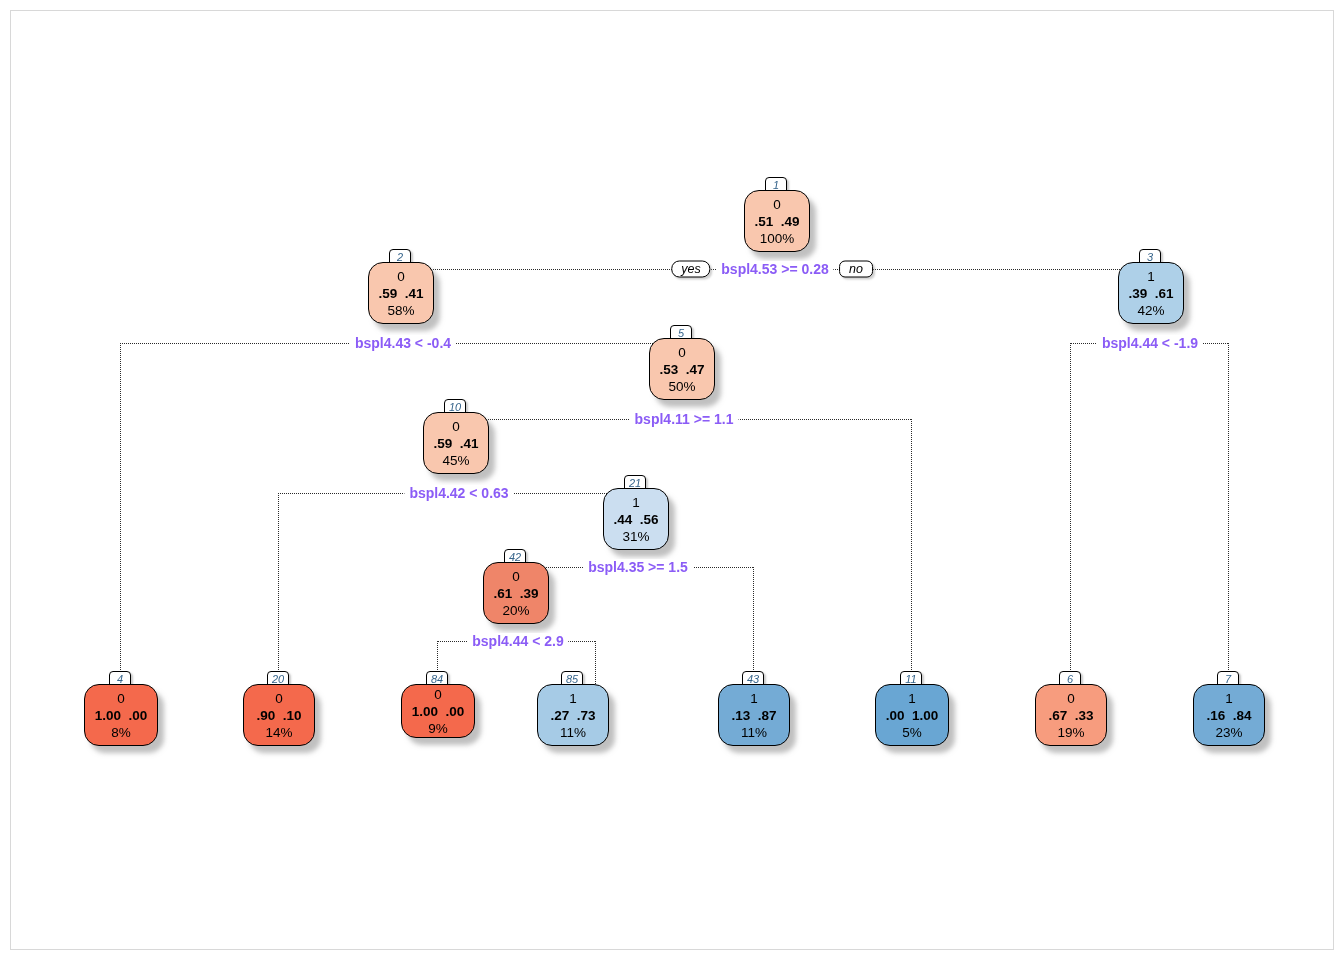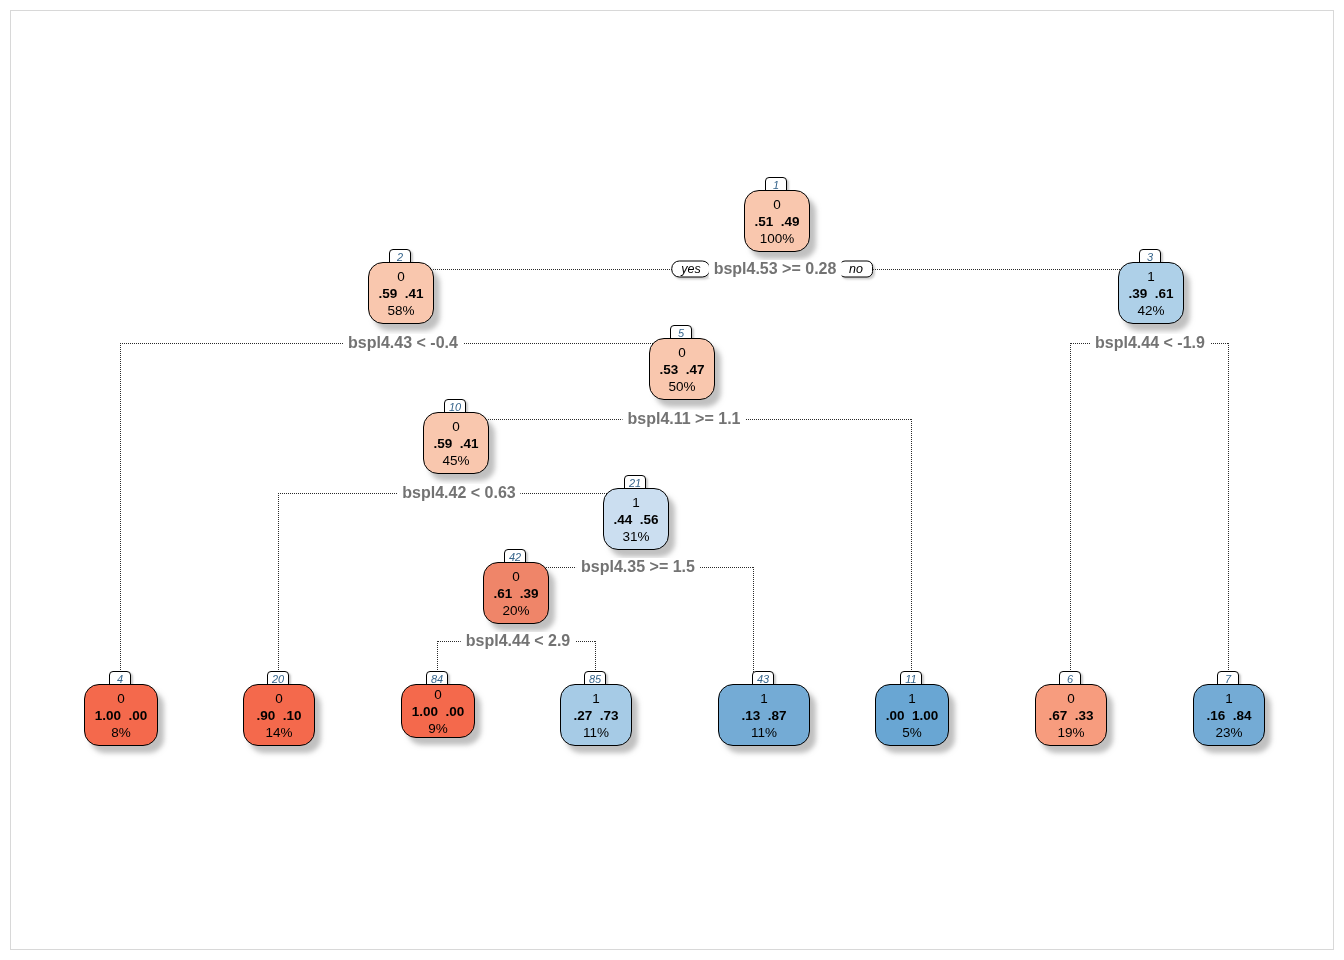--- a/index.html
+++ b/index.html
@@ -31,22 +31,22 @@
     border-left: 1px dotted #2a2a2a;
     z-index: 1;
   }
   .split {
     position: absolute;
     transform: translate(-50%, -50%);
     z-index: 3;
     background: #ffffff;
     padding: 0 5px;
     font-weight: bold;
-    font-size: 16px;
-    color: #737373;
+    font-size: 14px;
+    color: #8b5cf6;
     white-space: nowrap;
   }
   .yesno {
     position: absolute;
     transform: translate(-50%, -50%);
     z-index: 3;
     background: #ffffff;
     border: 1px solid #000000;
     border-radius: 6px;
     padding: 0px 9px 1px 9px;
@@ -199,29 +199,29 @@
     </div>
   </div>
     <div class="node" style="left: 401px; top: 684px; width: 72px; height: 52px;">
     <div class="nn">84</div>
     <div class="box" style="background: rgb(244, 105, 76);">
       <div class="cls">0</div>
       <div class="probs">1.00  .00</div>
       <div class="pct">9%</div>
     </div>
   </div>
-    <div class="node" style="left: 560px; top: 684px; width: 70px; height: 60px;">
+    <div class="node" style="left: 537px; top: 684px; width: 70px; height: 60px;">
     <div class="nn">85</div>
     <div class="box" style="background: rgb(166, 203, 230);">
       <div class="cls">1</div>
       <div class="probs">.27  .73</div>
       <div class="pct">11%</div>
     </div>
   </div>
-    <div class="node" style="left: 718px; top: 684px; width: 90px; height: 60px;">
+    <div class="node" style="left: 718px; top: 684px; width: 70px; height: 60px;">
     <div class="nn">43</div>
     <div class="box" style="background: rgb(116, 171, 213);">
       <div class="cls">1</div>
       <div class="probs">.13  .87</div>
       <div class="pct">11%</div>
     </div>
   </div>
     <div class="node" style="left: 875px; top: 684px; width: 72px; height: 60px;">
     <div class="nn">11</div>
     <div class="box" style="background: rgb(105, 166, 211);">

